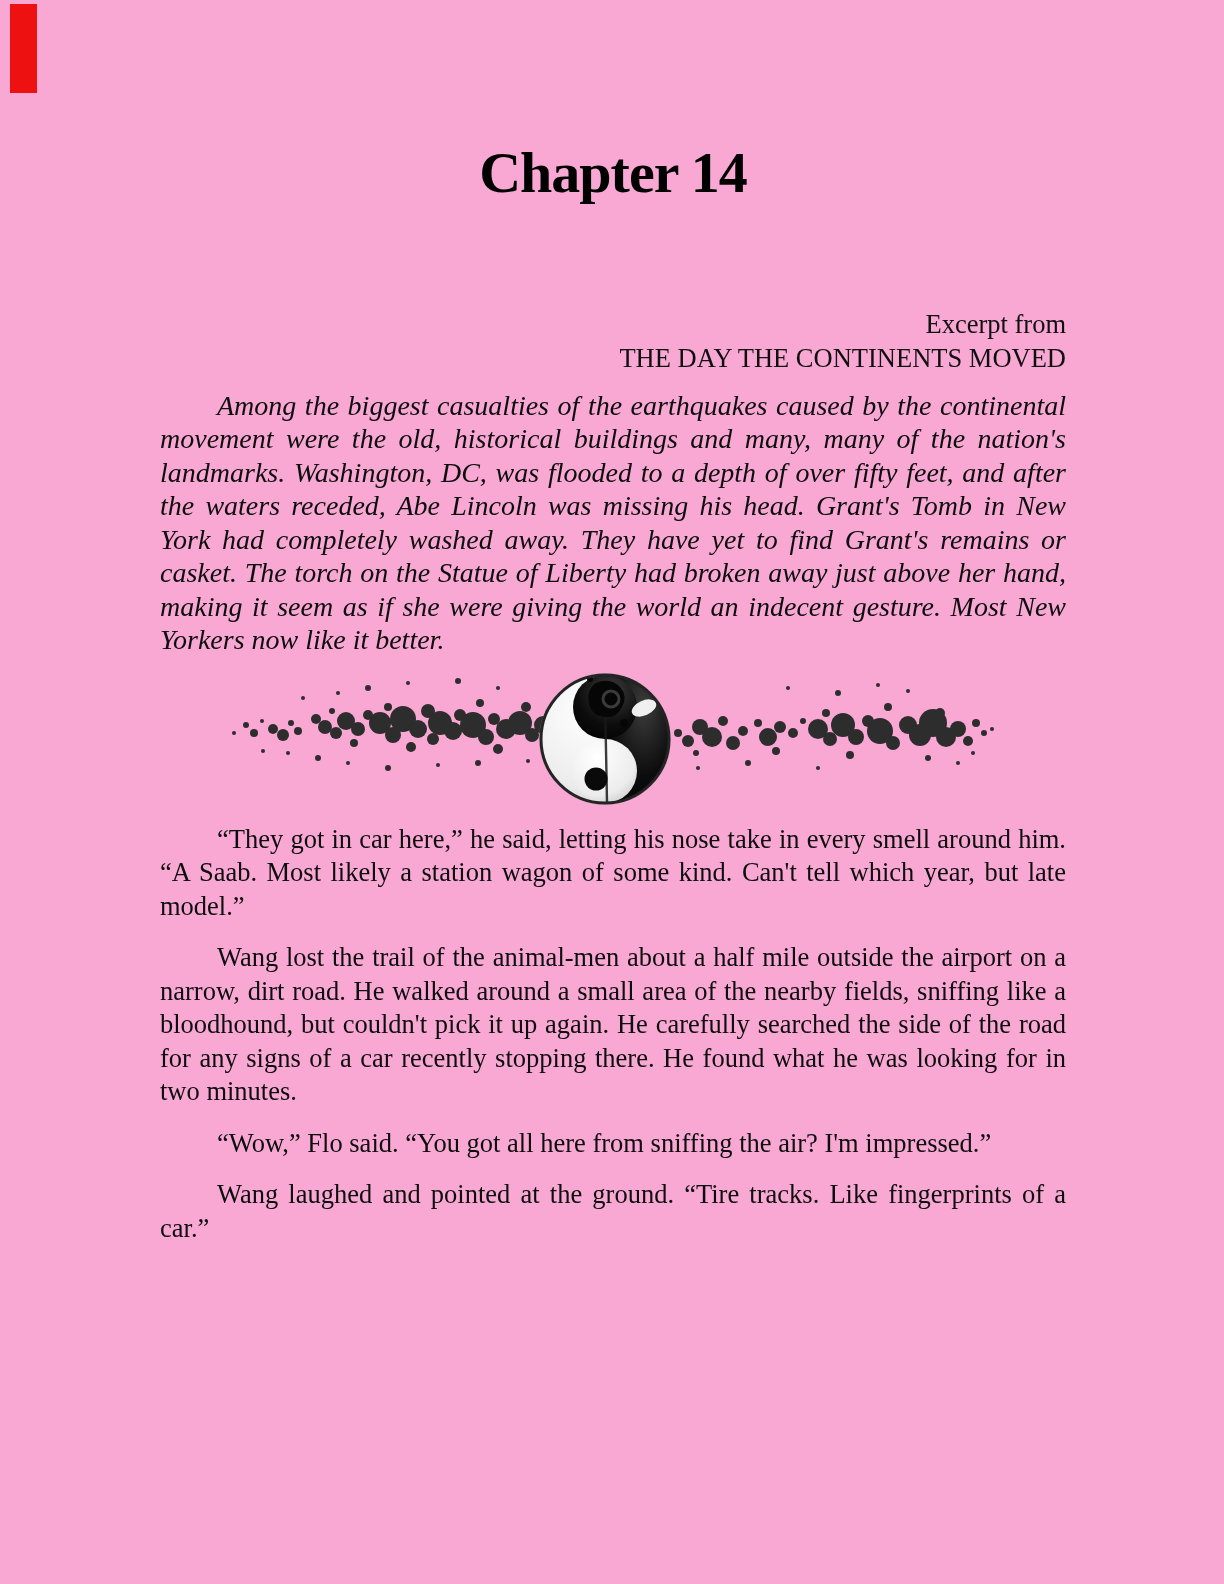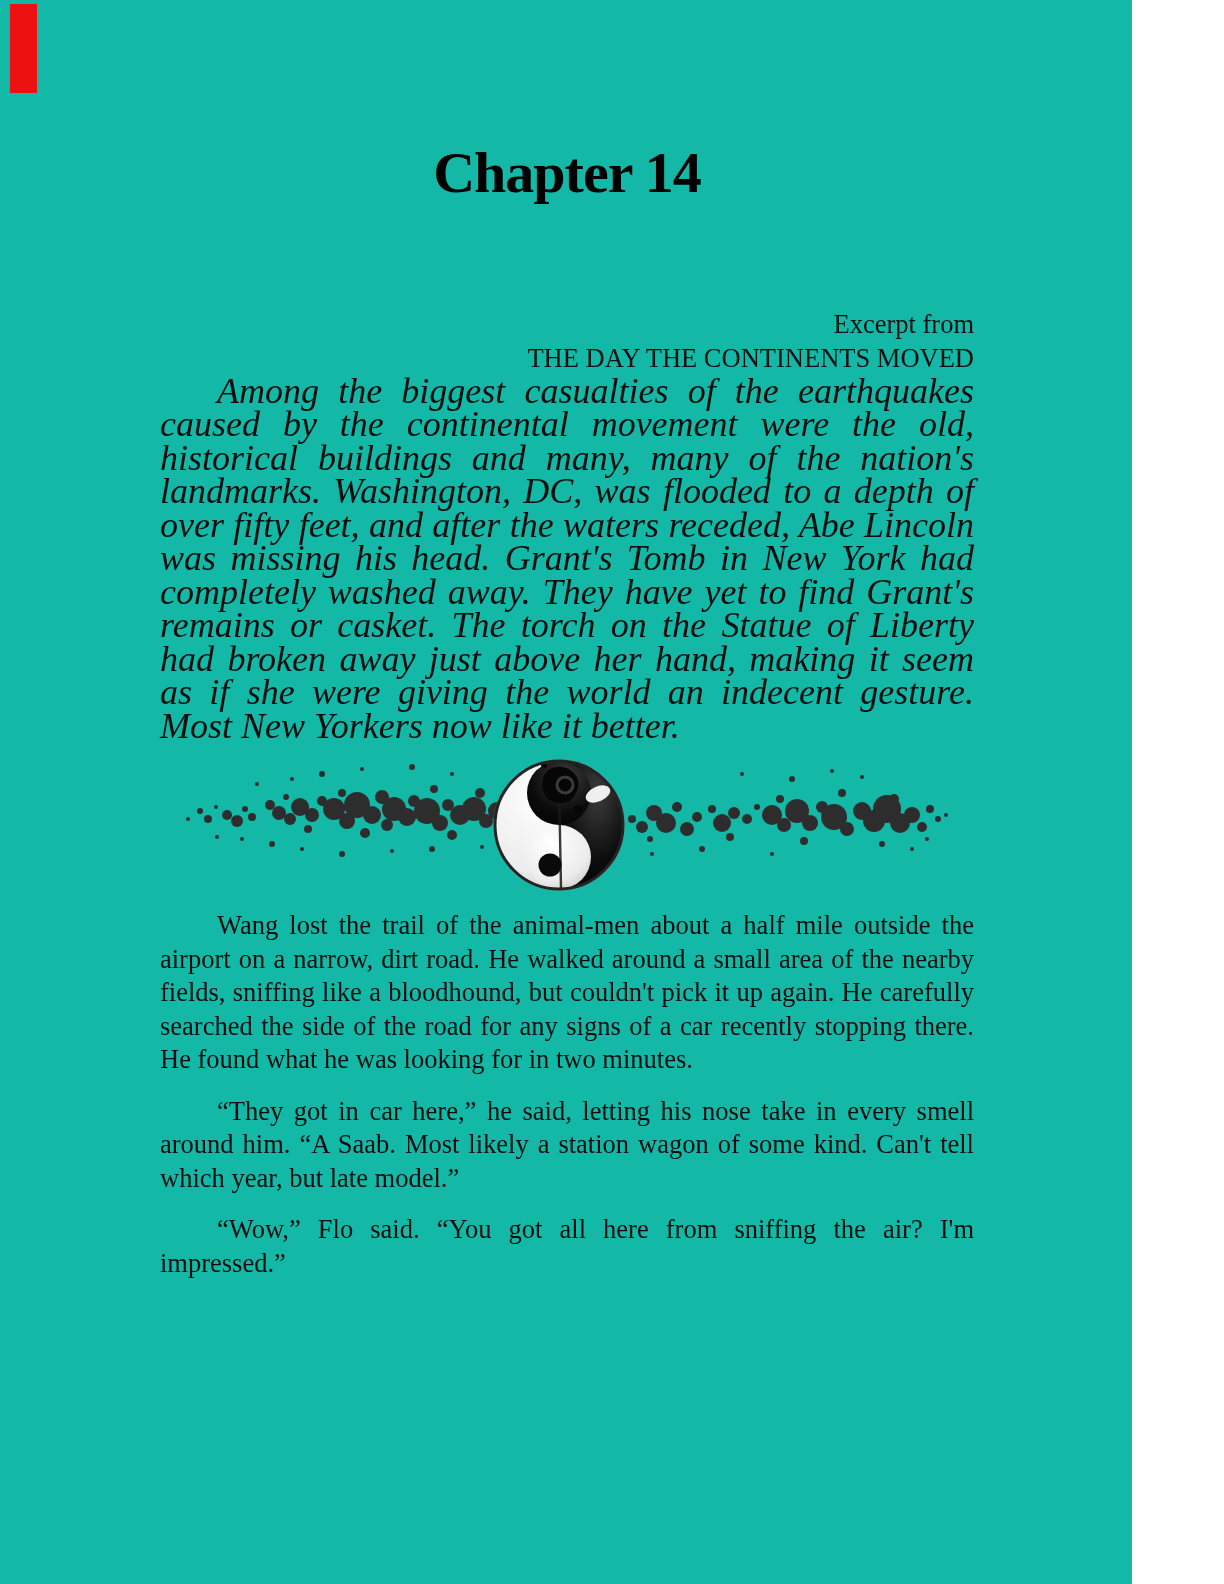--- a/index.html
+++ b/index.html
@@ -1,20 +1,20 @@
 <!DOCTYPE html>
 <html><head>
 <meta charset="utf-8">
 <style>
   html, body { margin: 0; padding: 0; background: #ffffff; }
   .page {
     position: relative;
-    width: 1132px;
+    width: 1224px;
     height: 1584px;
-    background: #14b8a6;
+    background: #f9a8d4;
     font-family: "Liberation Serif", serif;
     color: #0e0e0e;
     overflow: hidden;
     box-sizing: border-box;
     padding: 0 158px 0 160px;
   }
   .red-bar {
     position: absolute;
     left: 10px;
     top: 4px;
@@ -33,23 +33,23 @@
   }
   .excerpt-header {
     margin-top: 100px;
     text-align: right;
     font-size: 26.5px;
     line-height: 34px;
     color: #101010;
   }
   .excerpt-header .byline { font-style: italic; }
   .excerpt-paragraph {
-    margin: 0 0 0 0;
+    margin: 14px 0 0 0;
     font-style: italic;
-    font-size: 36px;
+    font-size: 28px;
     line-height: 33.5px;
     text-align: justify;
     text-align-last: left;
     text-indent: 57px;
   }
   .divider-wrap {
     margin: 6px 0 0 0;
     text-align: center;
   }
   .divider-wrap svg { display: inline-block; }
@@ -207,18 +207,19 @@
         <circle cx="362" cy="16" r="3" fill="#060606"></circle>
         <circle cx="396" cy="60" r="4" fill="#060606"></circle>
         <ellipse cx="416" cy="45" rx="13" ry="7.5" transform="rotate(-24 416 45)" fill="#fafafa" opacity="0.95"></ellipse>
         <circle cx="368" cy="116" r="11.5" fill="#0a0a0a"></circle>
         <circle cx="377" cy="76" r="64" fill="none" stroke="#242424" stroke-width="3"></circle>
       </g>
     </svg>
   </div>
 
   <div class="body-paragraphs">
+    <p>“They got in car here,” he said, letting his nose take in every smell around him. “A Saab. Most likely a station wagon of some kind. Can't tell which year, but late model.”</p>
     <p>Wang lost the trail of the animal-men about a half mile outside the airport on a narrow, dirt road. He walked around a small area of the nearby fields, sniffing like a bloodhound, but couldn't pick it up again. He carefully searched the side of the road for any signs of a car recently stopping there. He found what he was looking for in two minutes.</p>
-    <p>“They got in car here,” he said, letting his nose take in every smell around him. “A Saab. Most likely a station wagon of some kind. Can't tell which year, but late model.”</p>
     <p>“Wow,” Flo said. “You got all here from sniffing the air? I'm impressed.”</p>
+    <p>Wang laughed and pointed at the ground. “Tire tracks. Like fingerprints of a car.”</p>
   </div>
 
 </div>
 
 </body></html>

